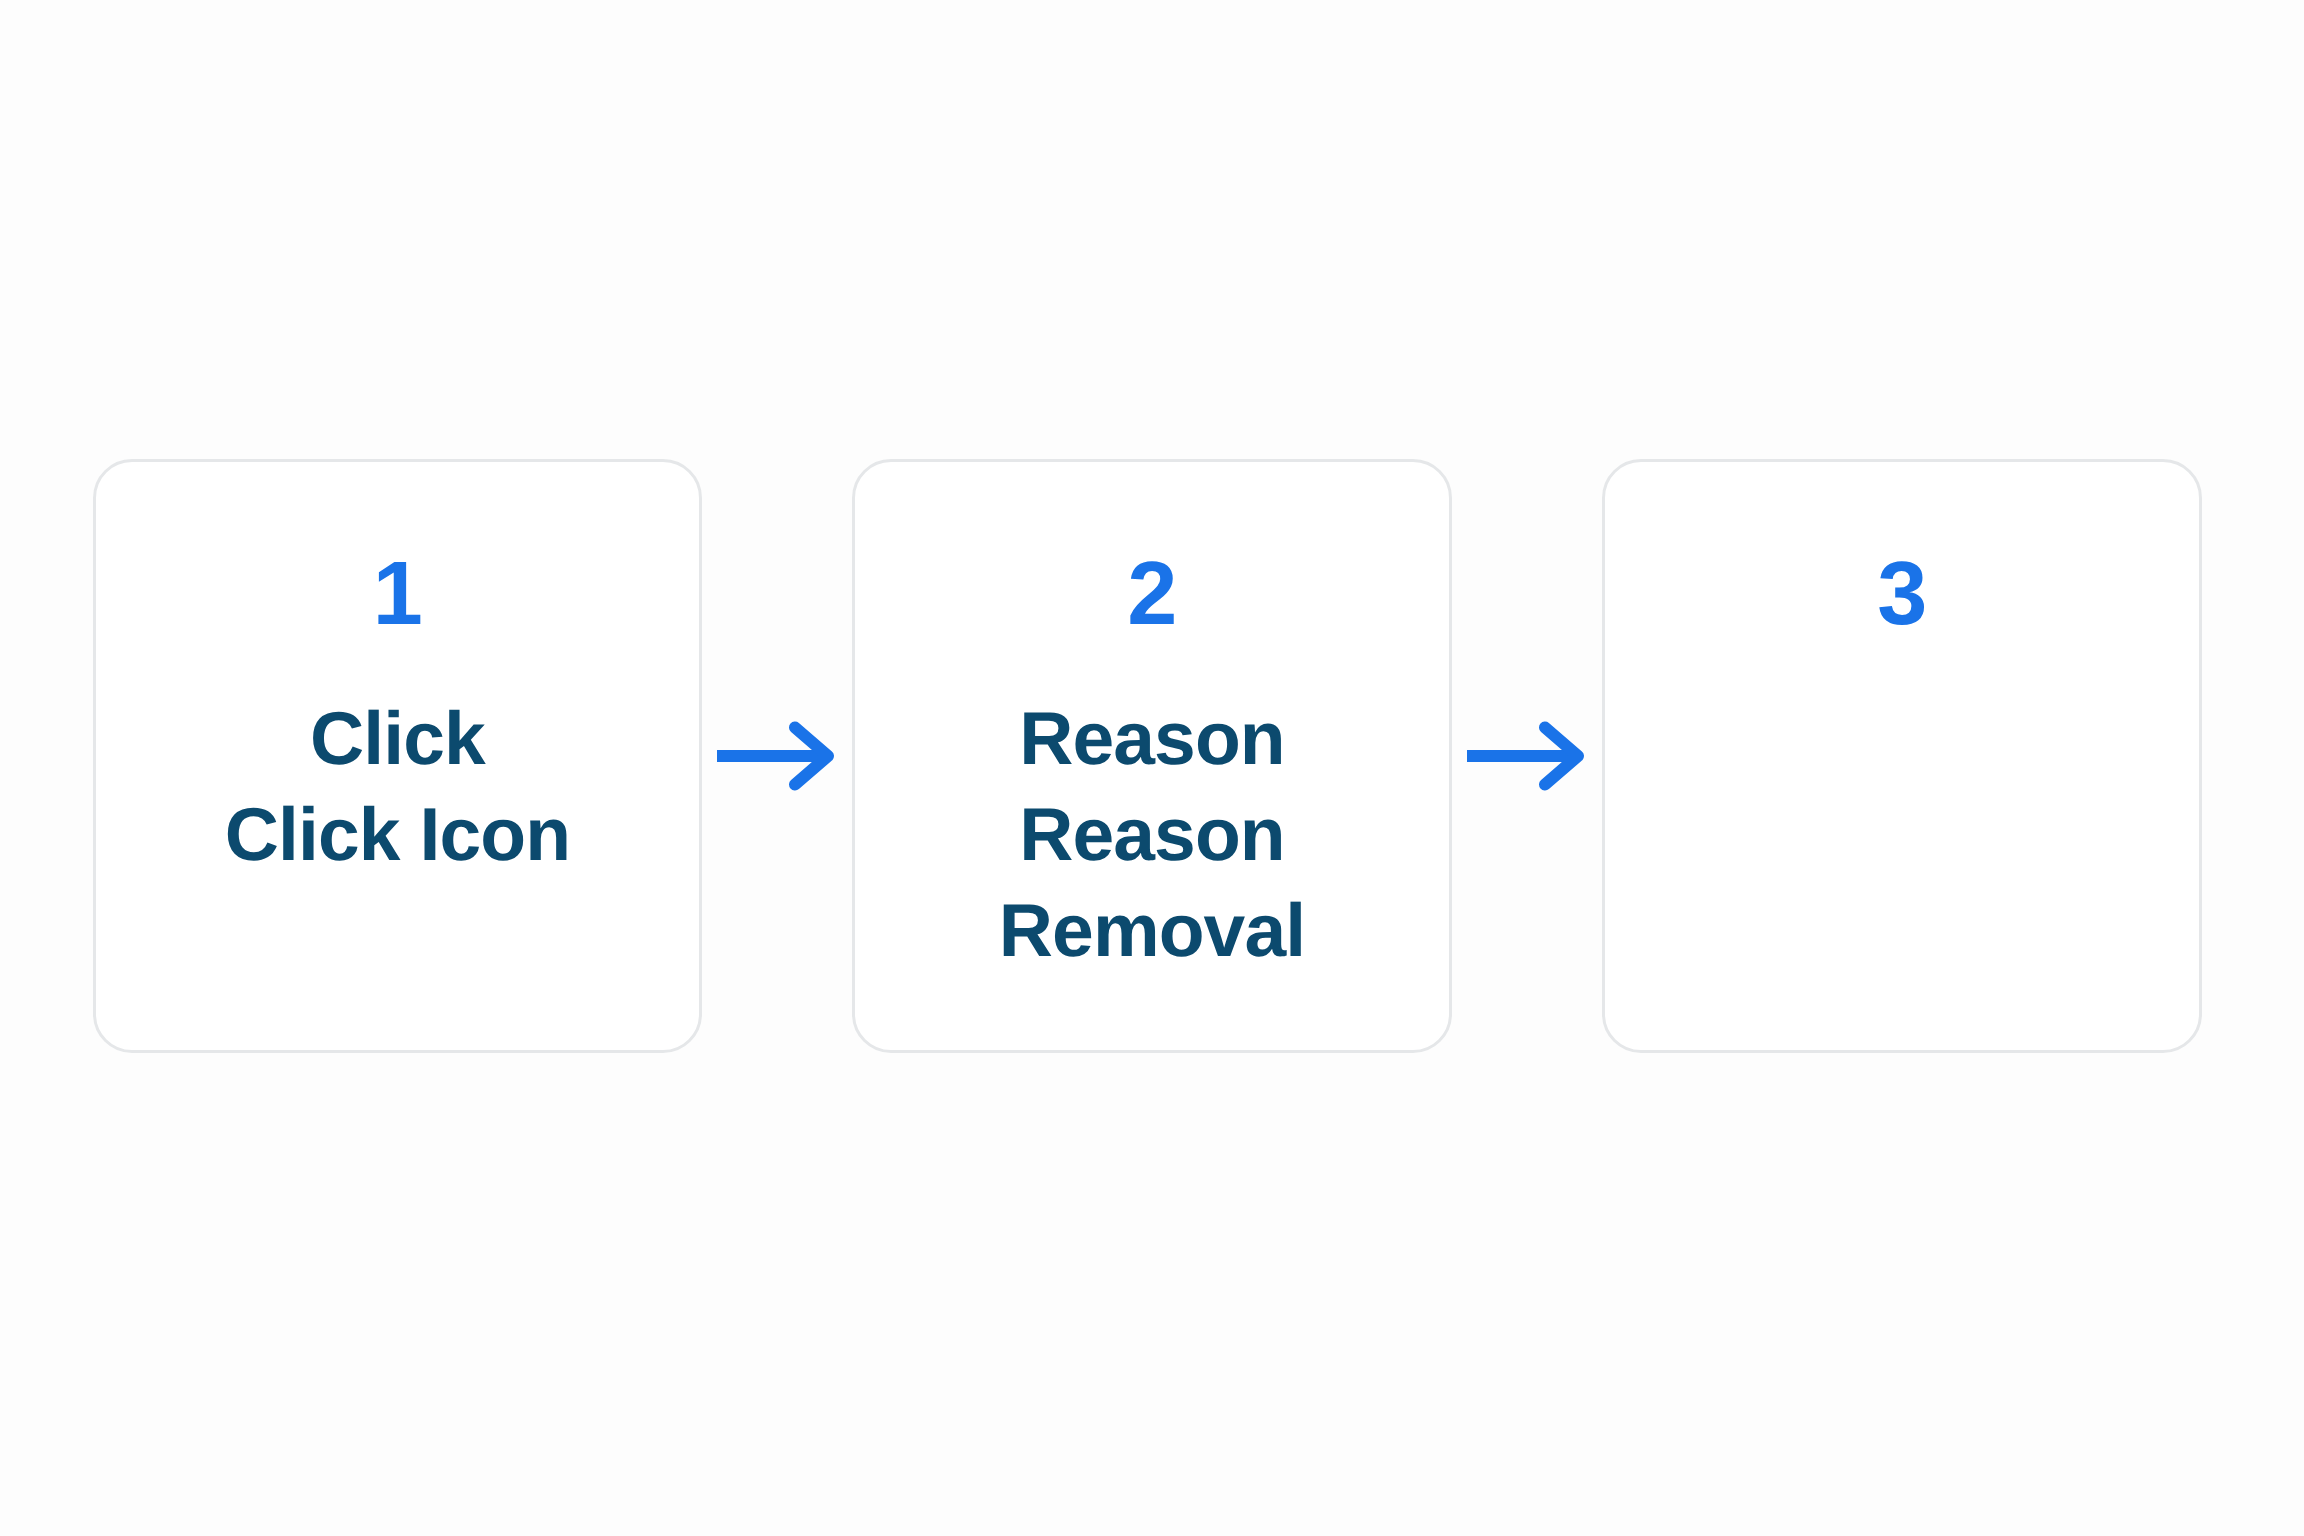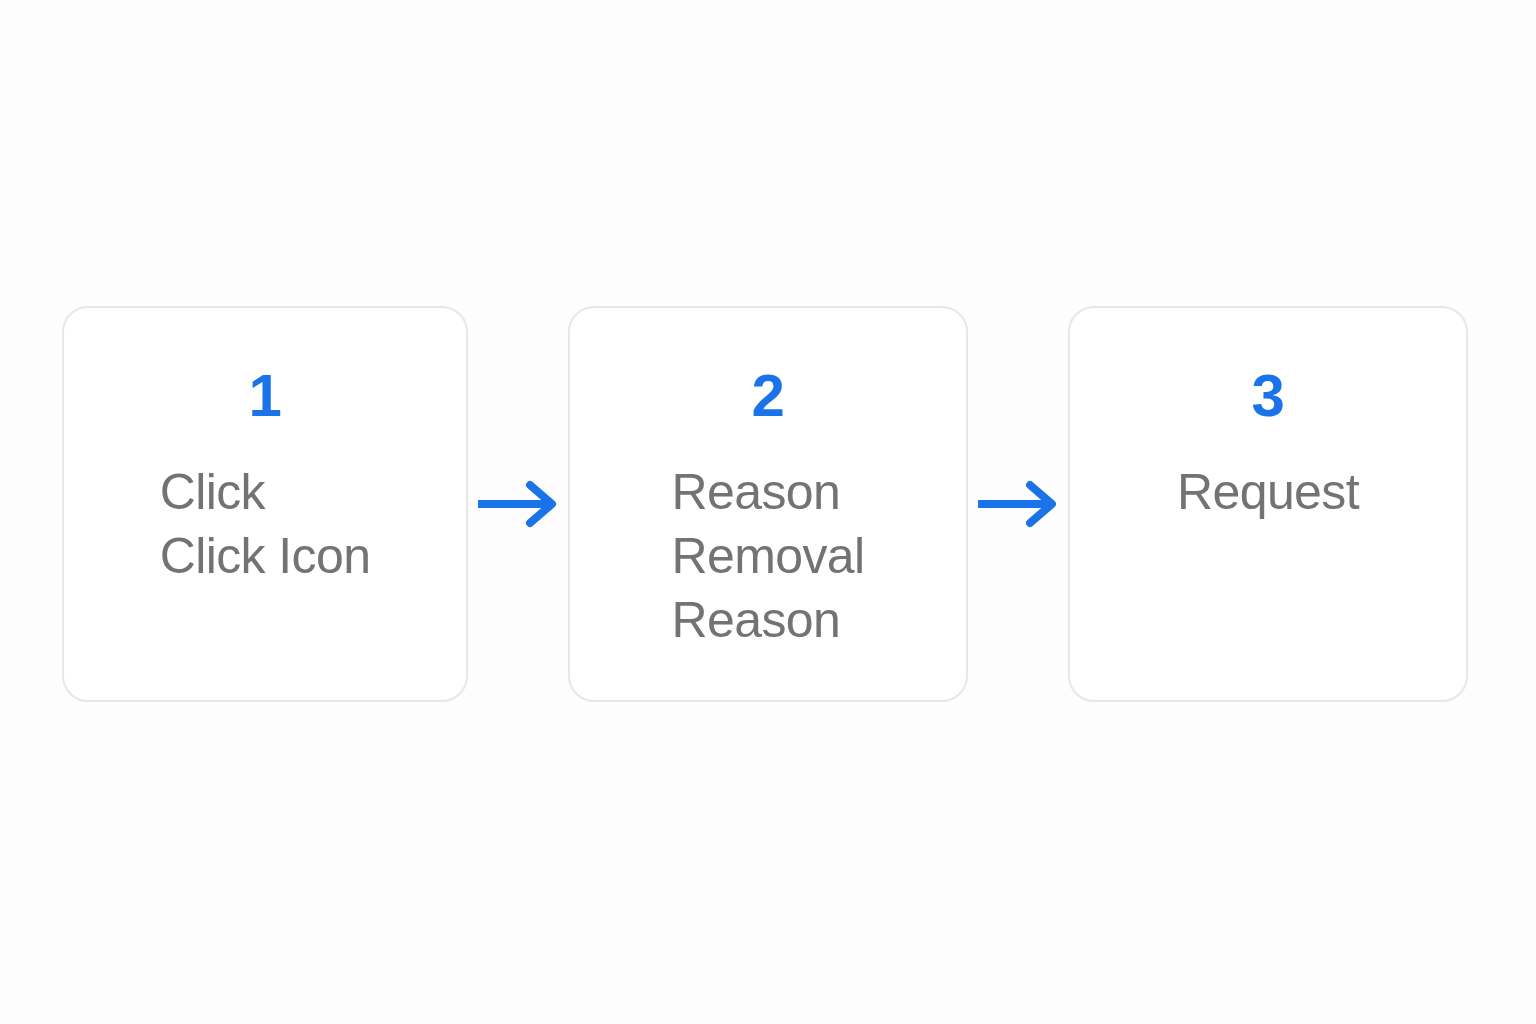--- a/index.html
+++ b/index.html
@@ -59,26 +59,26 @@
     font-weight: bold;
     line-height: 1.0;
     letter-spacing: -0.5px;
     margin: 0;
     padding: 0;
     text-align: center;
   }
 
   .step-label {
     margin-top: 34px;
-    color: #737373;
+    color: #0c4a6e;
     font-size: 50px;
-    font-weight: normal;
+    font-weight: bold;
     line-height: 1.28;
     letter-spacing: -0.6px;
-    text-align: left;
+    text-align: center;
     padding: 0 14px;
     box-sizing: border-box;
   }
 
   .step-label .lbl-line {
     display: block;
     white-space: nowrap;
   }
 
   
@@ -115,35 +115,34 @@
           <line x1="2" y1="28" x2="70" y2="28" stroke="#1a73e8" stroke-width="8" stroke-linecap="butt"></line>
           <polyline points="54,9 76,28 54,47" fill="none" stroke="#1a73e8" stroke-width="8" stroke-linecap="round" stroke-linejoin="round"></polyline>
         </svg>
       </span>
     </div>
 
     <div class="step-card card-wide">
       <div class="step-number">2</div>
       <div class="step-label">
         <span class="lbl-line">Reason</span>
+        <span class="lbl-line">Reason</span>
         <span class="lbl-line">Removal</span>
-        <span class="lbl-line">Reason</span>
       </div>
     </div>
 
     <div class="connector">
       <span>
         <svg width="84" height="56" viewBox="0 0 84 56" aria-hidden="true">
           <line x1="2" y1="28" x2="70" y2="28" stroke="#1a73e8" stroke-width="8" stroke-linecap="butt"></line>
           <polyline points="54,9 76,28 54,47" fill="none" stroke="#1a73e8" stroke-width="8" stroke-linecap="round" stroke-linejoin="round"></polyline>
         </svg>
       </span>
     </div>
 
     <div class="step-card card-wide">
       <div class="step-number">3</div>
       <div class="step-label">
-        <span class="lbl-line">Request</span>
       </div>
     </div>
 
   </div>
 </div>
 
 </body></html>

